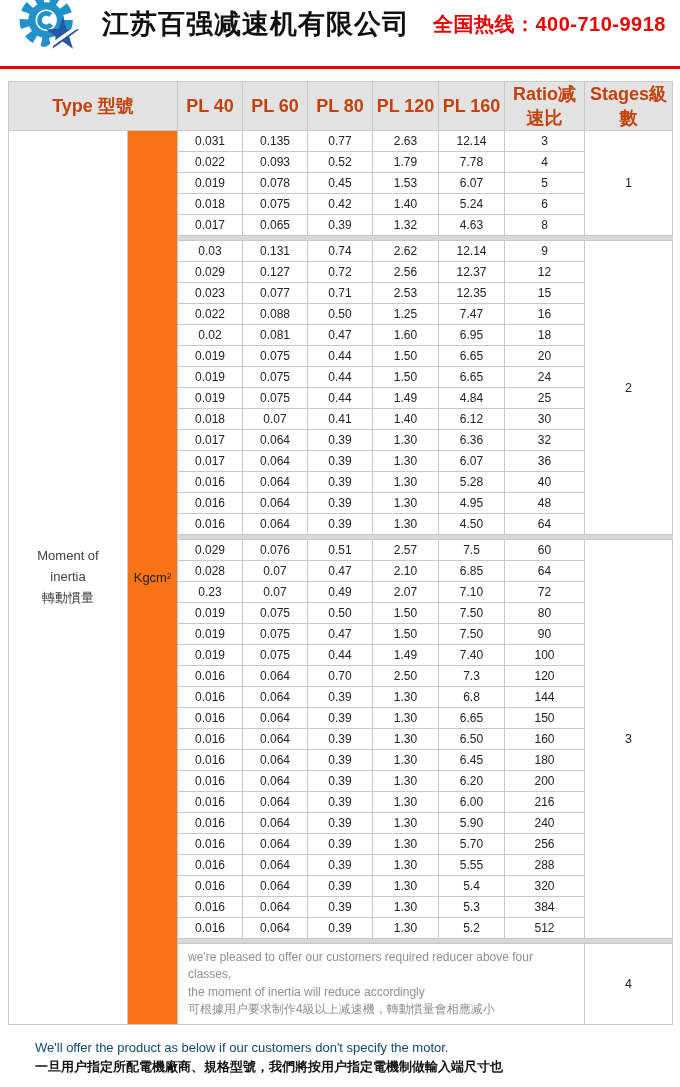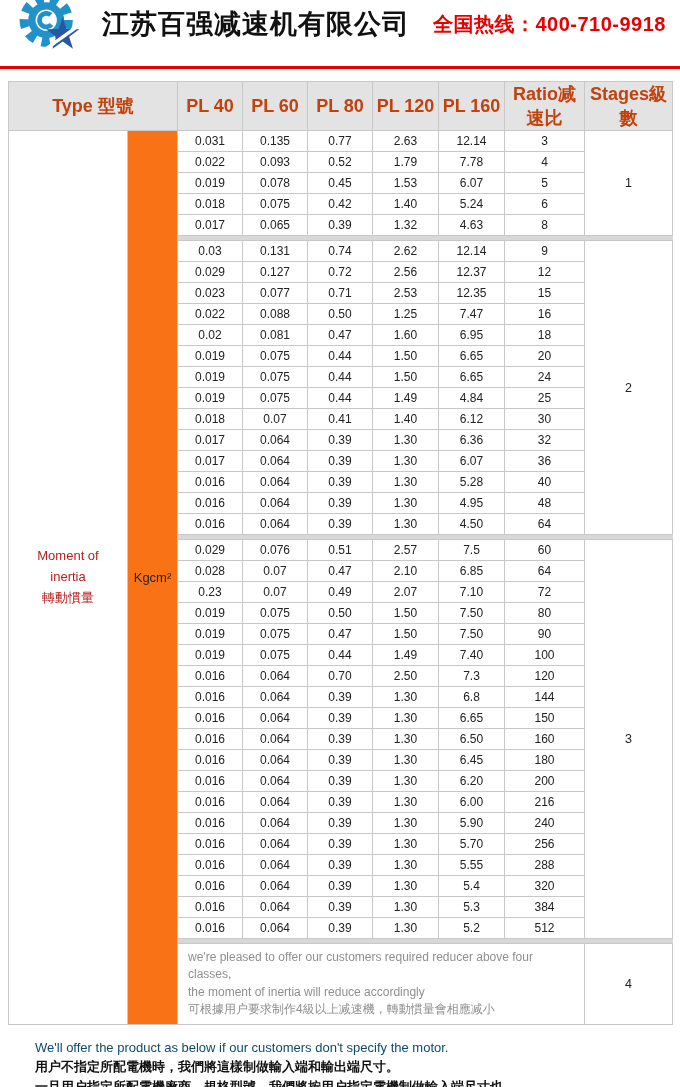--- a/index.html
+++ b/index.html
@@ -22,21 +22,21 @@
   }
   table.spec th, table.spec td {
     border:1px solid #c8c8c8; text-align:center; vertical-align:middle;
     padding:0; overflow:hidden;
   }
   table.spec th {
     background:#e3e3e3; height:28px; font-size:18px; font-weight:700; color:#c2410c;
   }
   table.spec td.val { height:21px; color:#222; }
   table.spec td.stage { font-size:12.5px; color:#222; }
-  table.spec td.rowlabel { font-size:13px; color:#b91c1c; background:#fff; }
+  table.spec td.rowlabel { font-size:13px; color:#404040; background:#fff; }
   table.spec td.rowlabel div { line-height:1.6; }
   table.spec td.unit { font-size:13px; color:#222; background:#f97316; }
   table.spec tr.sep td { height:5px; background:#d8d8d8; border-left:none; border-right:none; padding:0; }
   table.spec td.note {
     text-align:left; padding:5px 10px; color:#8f8f8f; font-size:12px; line-height:1.45; height:62px;
   }
   .footer { margin:14px 0 0 35px; }
   .footer .en { font-size:13px; color:#0c4a6e; line-height:1.45; }
   .footer .zh { font-size:13px; font-weight:700; color:#111; line-height:1.5; }
 </style>
@@ -411,16 +411,15 @@
           <div>the moment of inertia will reduce accordingly</div>
           <div>可根據用户要求制作4級以上减速機，轉動慣量會相應减小</div>
         </td>
         <td class="stage">4</td>
       </tr>
     </tbody>
 </table>
 
 <div class="footer">
   <div class="en">We'll offer the product as below if our customers don't specify the motor.</div>
-  <div class="zh">用户不指定所配電機時，我們將這樣制做輸入端和輸出端尺寸。</div>
   <div class="zh">一旦用户指定所配電機廠商、規格型號，我們將按用户指定電機制做輸入端尺寸也</div>
 
 </div>
 
 </body></html>

